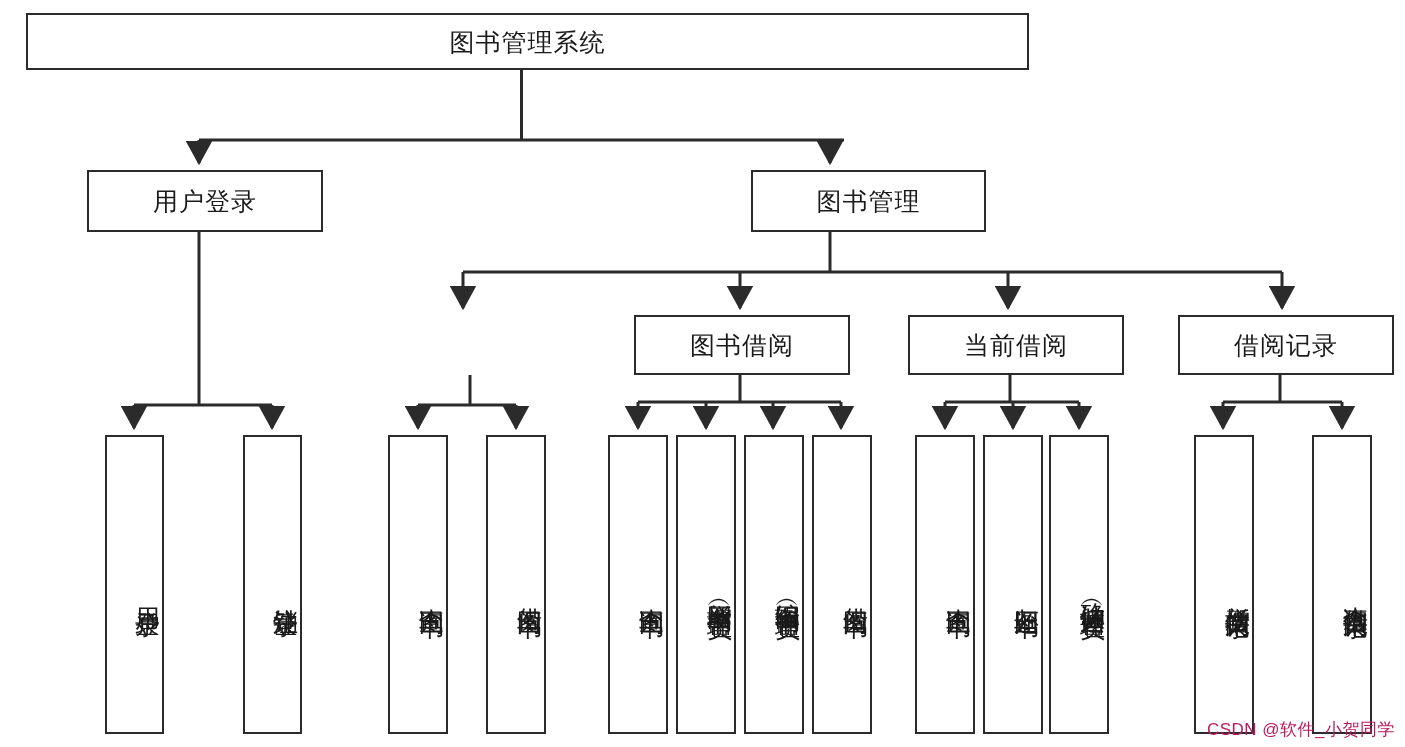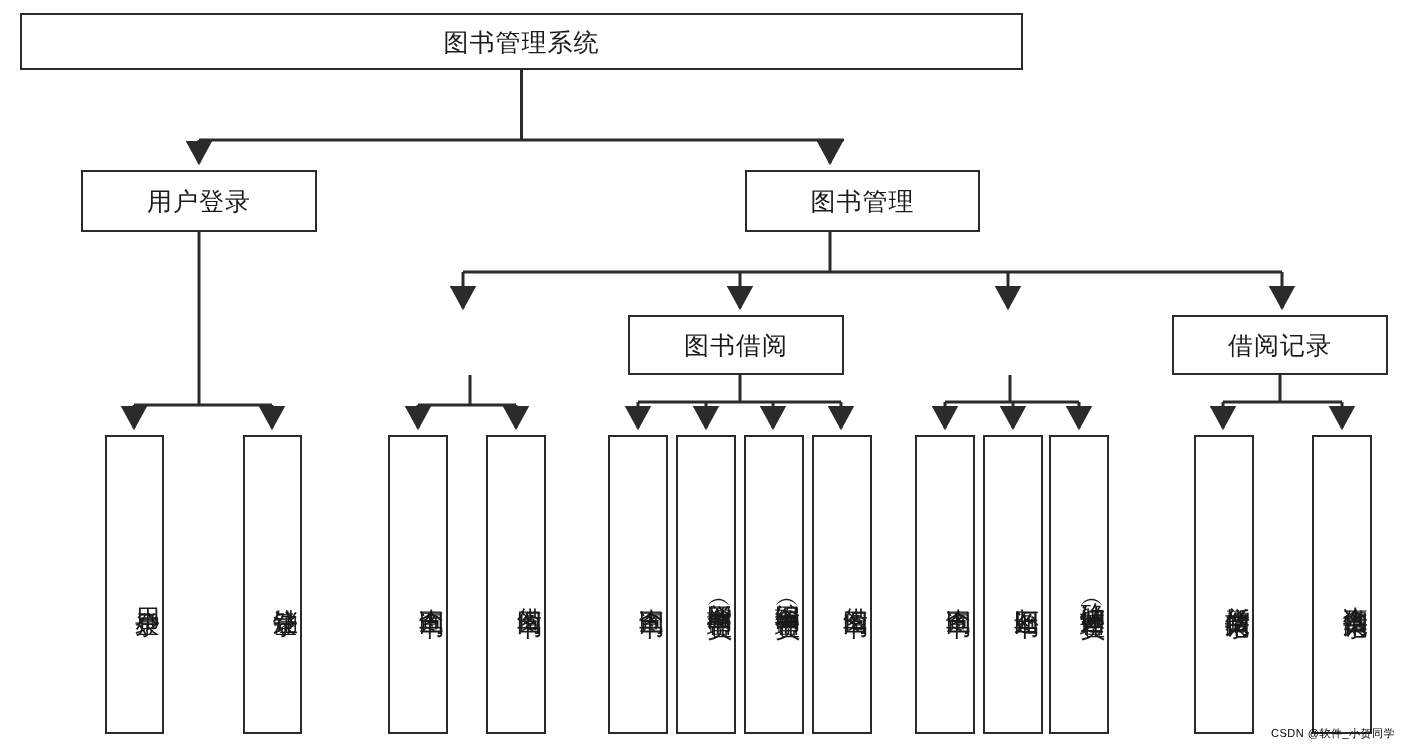--- a/index.html
+++ b/index.html
@@ -19,20 +19,21 @@
     background:#ffffff;
     display:flex;
     align-items:center;
     justify-content:center;
     color:#1a1a1a;
   }
   .node.h{
     font-size:25px;
     letter-spacing:1px;
     line-height:1.2;
+    margin-left:6px;
   }
   .node.v{
     font-size:25px;
     writing-mode:vertical-rl;
     text-orientation:upright;
     letter-spacing:2px;
     line-height:1.18;
     padding-top:14px;
     align-items:flex-start;
     justify-content:center;
@@ -41,22 +42,22 @@
   .node.v span{
     writing-mode:vertical-rl;
     text-orientation:upright;
     display:block;
   }
   #lines{position:absolute;left:0;top:0;pointer-events:none;}
   .watermark{
     position:absolute;
     right:10px;
     bottom:6px;
-    font-size:11px;
-    color:#000000;
+    font-size:17px;
+    color:#be185d;
     letter-spacing:0.5px;
     white-space:nowrap;
   }
 </style>
 </head>
 <body>
 
 <div id="diagram">
 
   <svg id="lines" width="1405" height="747">
@@ -116,20 +117,23 @@
   <div class="node h" style="left:81px;top:170px;width:236px;height:62px;">
     <span>用户登录</span>
   </div>
   <div class="node h" style="left:745px;top:170px;width:235px;height:62px;">
     <span>图书管理</span>
   </div>
 
   <div class="node h" style="left:628px;top:315px;width:216px;height:60px;justify-content:center;">
     <span>图书借阅</span>
   </div>
+  <div class="node h" style="left:902px;top:315px;width:216px;height:60px;">
+    <span>当前借阅</span>
+  </div>
   <div class="node h" style="left:1172px;top:315px;width:216px;height:60px;">
     <span>借阅记录</span>
   </div>
 
   <div class="node v" style="left:105px;top:435px;width:59px;height:299px;">
     <span>用户登录</span>
   </div>
   <div class="node v" style="left:243px;top:435px;width:59px;height:299px;">
     <span>注销登录</span>
   </div>

